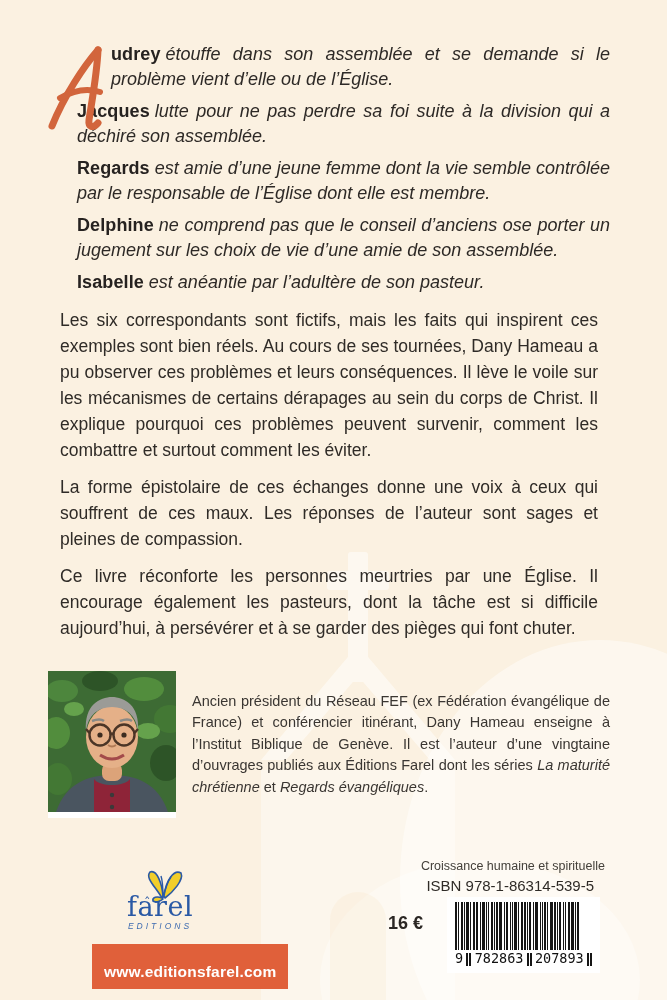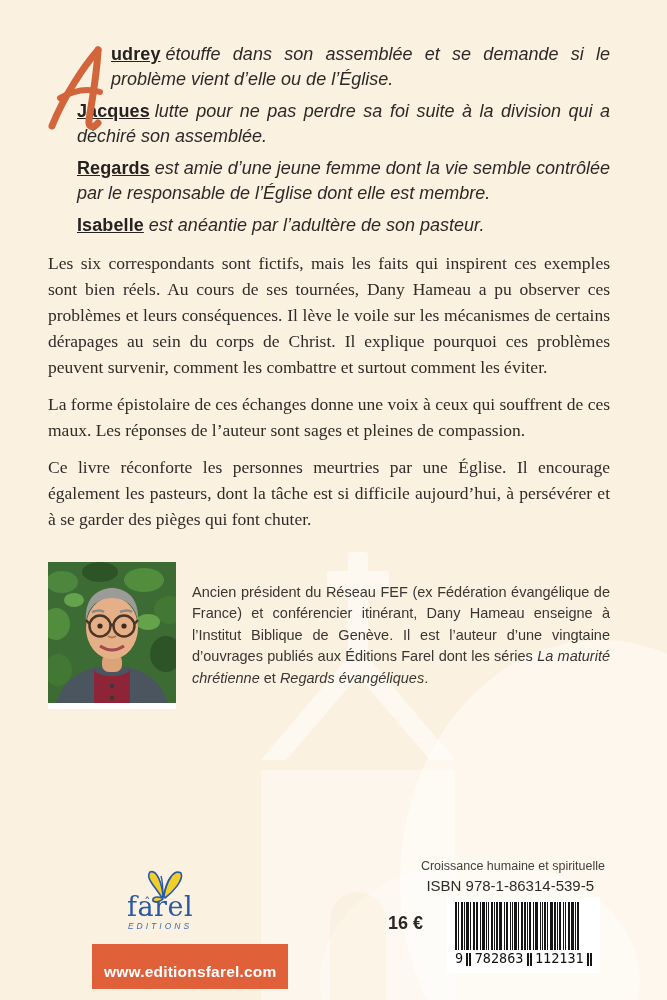--- a/index.html
+++ b/index.html
@@ -13,29 +13,29 @@
     color:#2d2926;
     box-sizing:border-box;
     padding:42px 57px 0 48px;
   }
   
   .watermark{position:absolute;inset:0;z-index:0;pointer-events:none;}
   .content{position:relative;z-index:1;}
   
   .intro{margin-left:29px;text-align:justify;font-size:18px;line-height:25px;}
   .intro p{margin:0 0 7px;font-style:italic;}
-  .intro b{font-style:normal;font-weight:700;color:#262220;margin-right:5px;letter-spacing:.1px;text-decoration:underline;}
+  .intro b{font-style:normal;font-weight:700;color:#262220;margin-right:5px;letter-spacing:.1px;}
   .dropcap{
     float:left;width:56px;height:46px;margin:2px 7px 0 -29px;
     position:relative;z-index:2;
   }
   .dropcap svg{overflow:visible;display:block;}
   
   .body-copy{margin-top:12px;text-align:justify;font-size:17.5px;line-height:26px;color:#2f2b27;}
-  .body-copy p{margin:0 0 11px;font-family:Liberation Serif, serif;}
+  .body-copy p{margin:0 12px 11px;}
   
   .author{display:flex;gap:16px;margin-top:30px;align-items:flex-start;}
   .photo{flex:none;width:128px;height:147px;background:#fff;}
   .photo svg{display:block;}
   .bio{flex:1;font-size:14.5px;line-height:21.5px;text-align:justify;color:#3a3632;padding-top:5px;}
   .bio i{font-style:italic;}
   
   .logo{position:absolute;left:98px;top:868px;width:124px;text-align:center;z-index:2;}
   .logo .butterfly{position:relative;left:4px;margin-bottom:-14px;}
   .logo .wordmark{
@@ -99,20 +99,23 @@
               <path d="M12 54 C 26 46, 40 44, 52 48" stroke-width="6"></path>
             </g>
           </svg>
         </span><b>udrey</b><span>étouffe dans son assemblée et se demande si le problème vient d’elle ou de l’Église.</span>
       </p>
       <p>
         <b>Jacques</b><span>lutte pour ne pas perdre sa foi suite à la division qui a déchiré son assemblée.</span>
       </p>
       <p>
         <b>Regards</b><span>est amie d’une jeune femme dont la vie semble contrôlée par le responsable de l’Église dont elle est membre.</span>
+      </p>
+      <p>
+        <b>Delphine</b><span>ne comprend pas que le conseil d’anciens ose porter un jugement sur les choix de vie d’une amie de son assemblée.</span>
       </p>
       <p>
         <b>Isabelle</b><span>est anéantie par l’adultère de son pasteur.</span>
       </p>
     </section>
 
     <section class="body-copy">
       <p>Les six correspondants sont fictifs, mais les faits qui inspirent ces exemples sont bien réels. Au cours de ses tournées, Dany Hameau a pu observer ces problèmes et leurs conséquences. Il lève le voile sur les mécanismes de certains dérapages au sein du corps de Christ. Il explique pourquoi ces problèmes peuvent survenir, comment les combattre et surtout comment les éviter.</p>
       <p>La forme épistolaire de ces échanges donne une voix à ceux qui souffrent de ces maux. Les réponses de l’auteur sont sages et pleines de compassion.</p>
       <p>Ce livre réconforte les personnes meurtries par une Église. Il encourage également les pasteurs, dont la tâche est si difficile aujourd’hui, à persévérer et à se garder des pièges qui font chuter.</p>
@@ -224,18 +227,18 @@
         <div class="bar" style="width: 2px; margin-right: 1px;"></div>
         <div class="bar" style="width: 3px; margin-right: 1px;"></div>
         <div class="bar" style="width: 1px; margin-right: 1px;"></div>
         <div class="bar" style="width: 2px; margin-right: 2px;"></div>
       </div>
     <div class="digits">
       <span id="dg0">9</span>
       <span class="guard"></span>
       <span id="dg1">782863</span>
       <span class="guard"></span>
-      <span id="dg2">112131</span>
+      <span id="dg2">207893</span>
       <span class="guard"></span>
     </div>
   </div>
 
 </div>
 
 </body></html>

